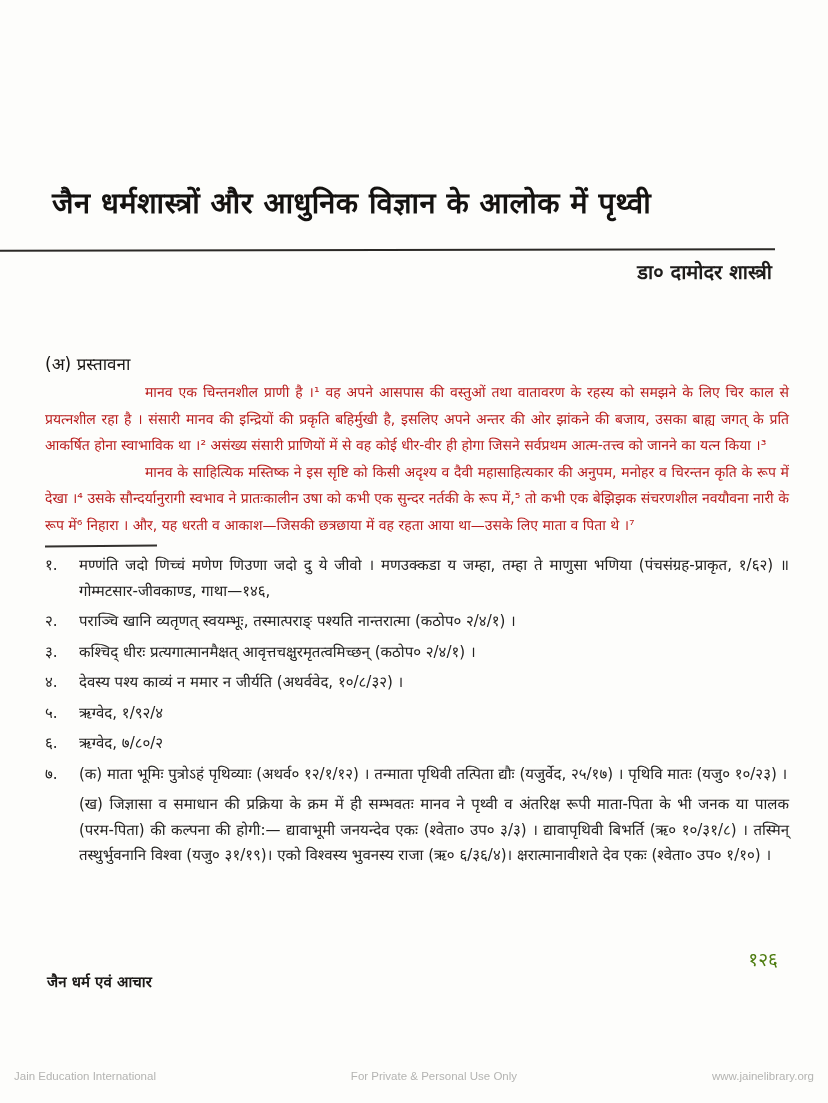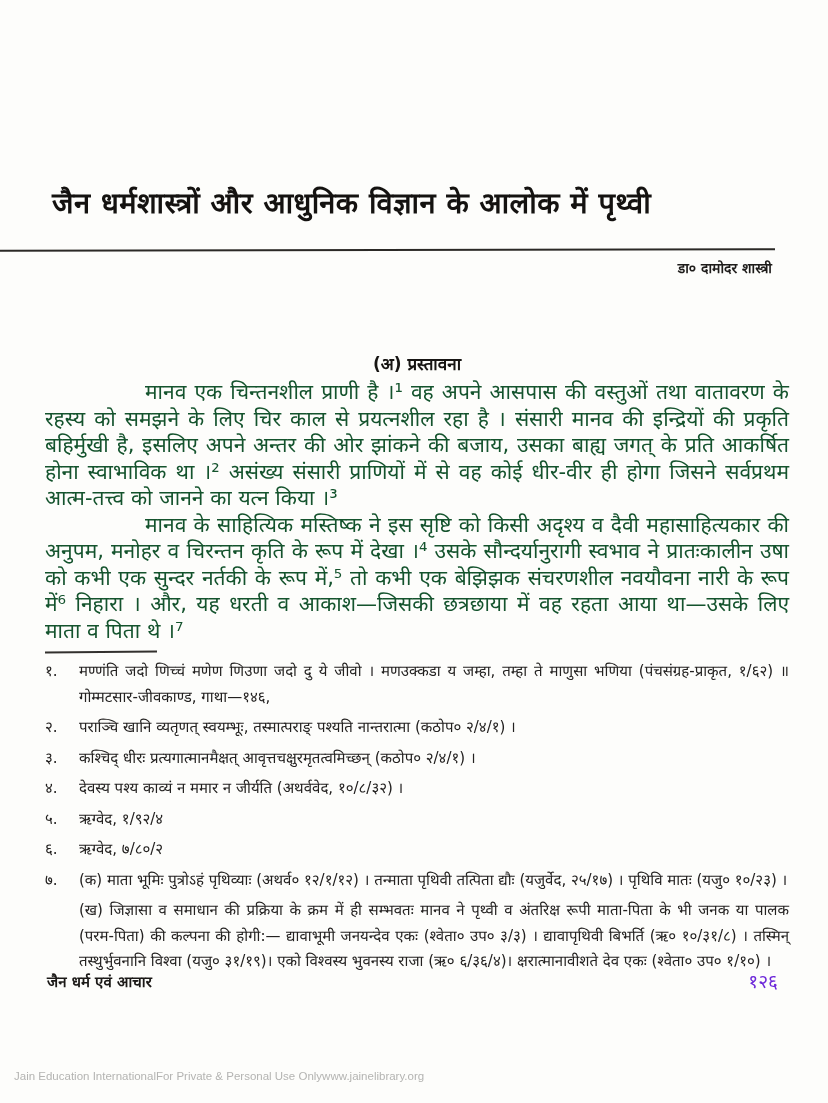--- a/index.html
+++ b/index.html
@@ -31,42 +31,41 @@
     top: 249px;
     width: 775px;
     height: 2px;
     background: #2b2926;
     transform: rotate(-0.12deg);
   }
   .author {
     position: absolute;
     right: 56px;
     top: 258px;
-    font-size: 14px;
+    font-size: 20px;
     font-weight: 600;
     color: #1e1c1a;
   }
   .body-col {
     position: absolute;
     left: 45px;
     top: 352px;
     width: 744px;
   }
   .section-heading {
     font-size: 17px;
-    font-weight: bold;
+    font-weight: normal;
     color: #171513;
     margin-bottom: 4px;
-    text-align: center;
   }
   .para {
-    font-size: 21px;
+    font-size: 14px;
     line-height: 26.5px;
     text-align: justify;
-    color: #14532d;
+    color: #b91c1c;
   }
   .indent-lg { text-indent: 100px; }
   .indent-md { text-indent: 57px; }
   .mt-sm { margin-top: 6px; }
   .footnote-sep {
     width: 112px;
     height: 2px;
     background: #33312e;
     margin: 7px 0 6px 0;
     transform: rotate(-0.4deg);
@@ -91,31 +90,32 @@
     position: absolute;
     left: 47px;
     top: 971px;
     font-size: 15px;
     font-weight: bold;
     color: #1b1917;
   }
   .footer-pageno {
     position: absolute;
     right: 50px;
-    top: 968px;
+    top: 946px;
     font-size: 19px;
-    color: #6d28d9;
+    color: #4d7c0f;
   }
   .bottom-bar {
     position: absolute;
     left: 0;
     top: 1070px;
     width: 100%;
     padding: 0 14px;
     display: flex;
+    justify-content: space-between;
     align-items: center;
     font-family: "Liberation Sans", sans-serif;
     font-size: 11.5px;
     color: #b4b4b2;
   }
 </style>
 </head>
 <body>
 
 <div class="page">

